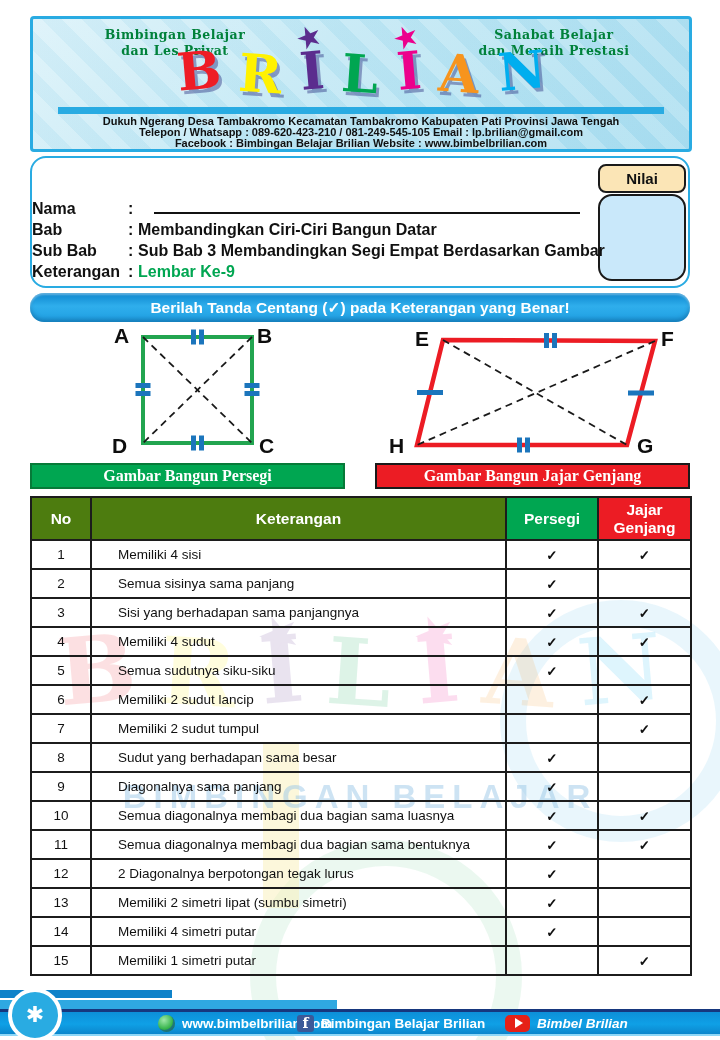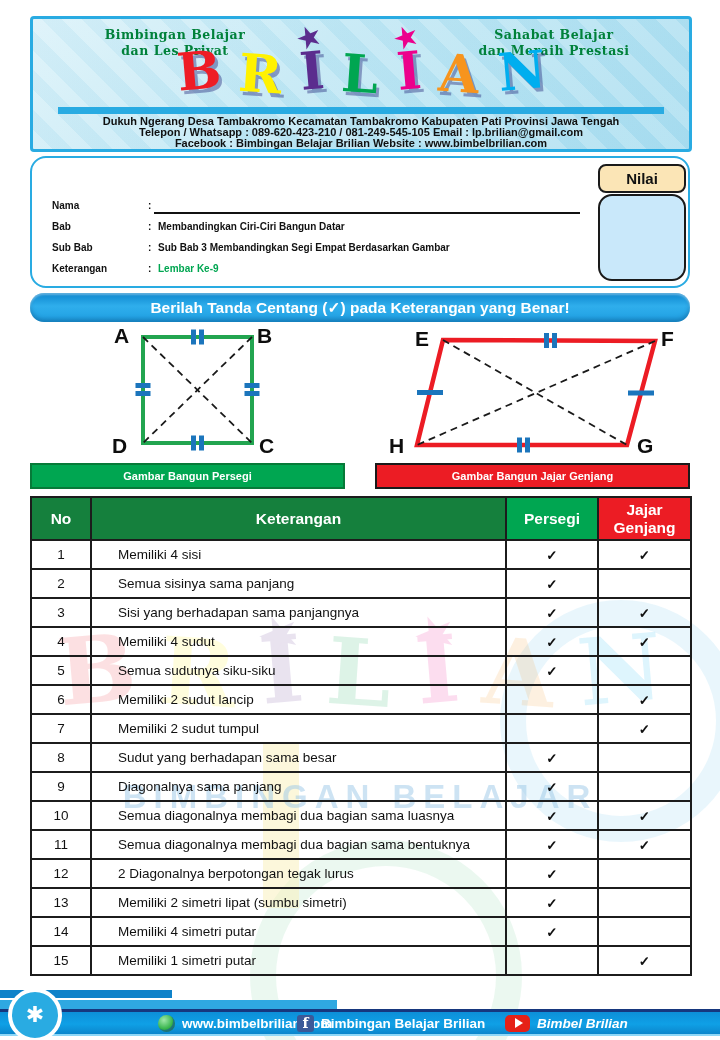--- a/index.html
+++ b/index.html
@@ -32,56 +32,56 @@
 
   
   .info{left:30px;top:156px;width:656px;height:128px;border:2.5px solid #29ABE2;border-radius:16px;background:#fff;}
   .info-title{position:absolute;left:40px;top:7px;width:540px;text-align:center;color:#1B75BC;
        font-weight:bold;font-size:21px;}
   .nilai-badge{position:absolute;left:566px;top:6px;width:84px;height:25px;background:#FBE5B6;
        border:2px solid #1a1a1a;border-radius:8px;color:#111;font-weight:bold;font-size:15px;
        text-align:center;line-height:25px;}
   .score-box{position:absolute;left:566px;top:36px;width:84px;height:83px;background:#C9E8FA;
        border:2px solid #1a1a1a;border-radius:14px;}
-  .f-row{position:absolute;left:20px;font-size:10px;font-weight:bold;color:#111;height:18px;}
+  .f-row{position:absolute;left:0;font-size:16px;font-weight:bold;color:#111;height:18px;}
   .f-label{display:inline-block;width:96px;}
   .f-colon{display:inline-block;width:10px;}
   .f-green{color:#00A651;}
   .name-line{position:absolute;left:122px;top:54px;width:426px;border-bottom:2px solid #111;}
 
   
   .banner{left:30px;top:293px;width:660px;height:29px;border-radius:14px;
        background:linear-gradient(180deg,#0D86CE 0%,#2FAEEC 45%,#1F9FE2 100%);
        box-shadow:inset 0 2px 2px rgba(255,255,255,.35), inset 0 -3px 4px rgba(0,60,110,.35);
        color:#fff;font-weight:bold;font-size:15.5px;text-align:center;line-height:29px;}
 
   
   .fig-svg{left:0;top:323px;}
   .v-label{position:absolute;font-weight:bold;font-size:21px;color:#0d0d0d;}
   .caption{position:absolute;top:463px;width:311px;height:22px;color:#fff;font-weight:bold;
-       font-size:11px;text-align:center;line-height:22px;}
+       font-size:16px;text-align:center;line-height:22px;font-family:Liberation Serif, serif;}
   .cap-green{left:30px;background:#00A651;border:2px solid #067A38;}
   .cap-red{left:375px;background:#EC1C24;border:2px solid #1a1a1a;}
 
   
   .wm{pointer-events:none;}
   .wm-logo{left:0;top:640px;width:720px;text-align:center;opacity:.13;}
   .wm-logo .logo-letter{font-size:92px;margin:0 12px;text-shadow:none;}
   .wm-logo .logo-star{font-size:44px;top:-28px;}
   .wm-text{left:0;top:778px;width:720px;text-align:center;color:#9CC9E8;opacity:.5;
        font-weight:bold;font-size:33px;letter-spacing:7px;}
   .wm-ring1{left:500px;top:600px;width:190px;height:190px;border:26px solid #BFE4F6;border-radius:50%;opacity:.35;}
   .wm-ring2{left:250px;top:840px;width:220px;height:220px;border:26px solid #CDEED9;border-radius:50%;opacity:.4;}
   .wm-strip{left:263px;top:742px;width:36px;height:166px;background:#F9F0B8;opacity:.5;}
 
   
   .tbl{position:absolute;left:30px;top:496px;width:660px;border-collapse:collapse;table-layout:fixed;}
   .tbl th,.tbl td{border:2px solid #1c1c1c;box-sizing:border-box;}
   .tbl th{height:43px;color:#fff;font-weight:bold;font-size:15.5px;padding:0 2px;line-height:1.15;}
-  .th-blue{background:#15803d;text-align:center;}
+  .th-blue{background:#4d7c0f;text-align:center;}
   .th-green{background:#00A651;}
   .th-red{background:#EC1C24;}
   .tbl td{height:29px;font-size:13.5px;color:#111;background:transparent;}
   .c-no{text-align:center;width:60px;}
   .c-ket{padding-left:26px;width:415px;}
   .c-chk{text-align:center;font-size:16px;font-weight:bold;}
 
   
   .stripe1{left:0;top:990px;width:172px;height:8px;background:#0F82C9;}
   .stripe2{left:0;top:1000px;width:337px;height:9px;background:#2FA8E1;}

